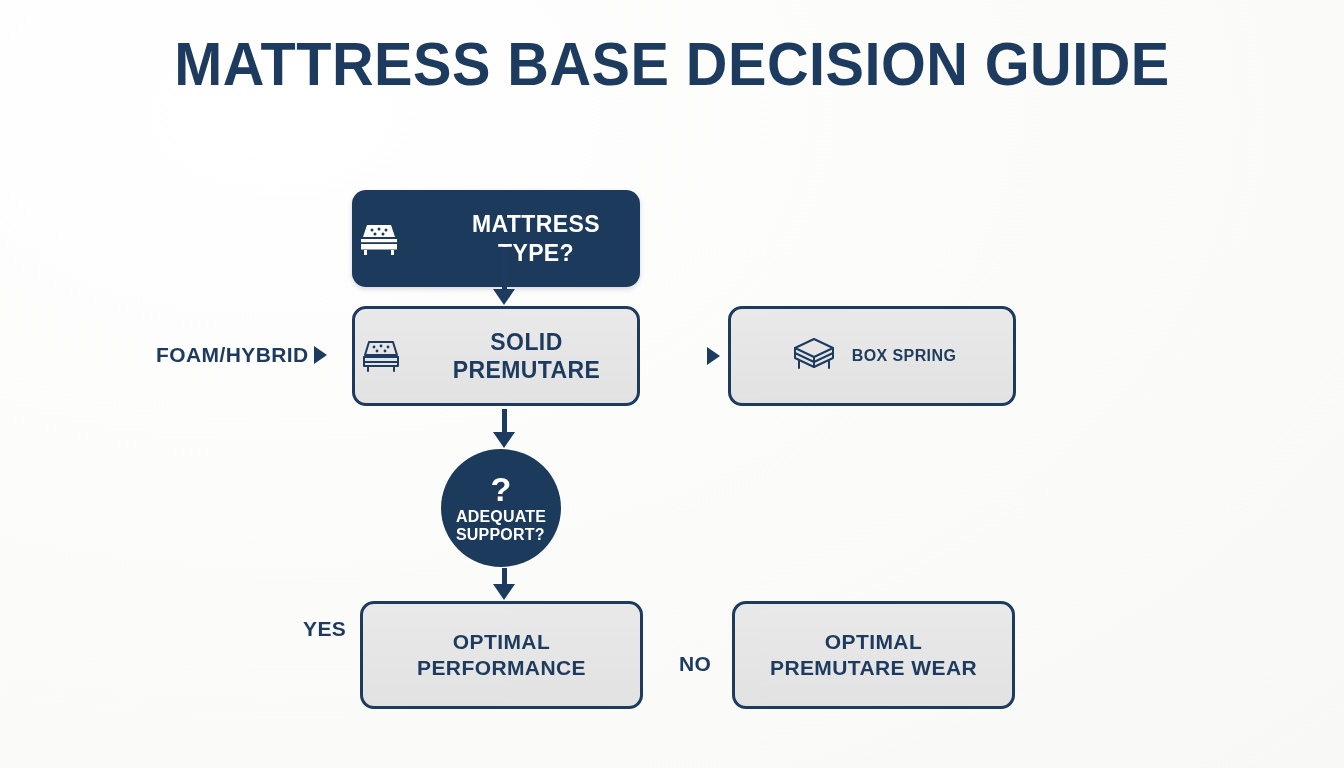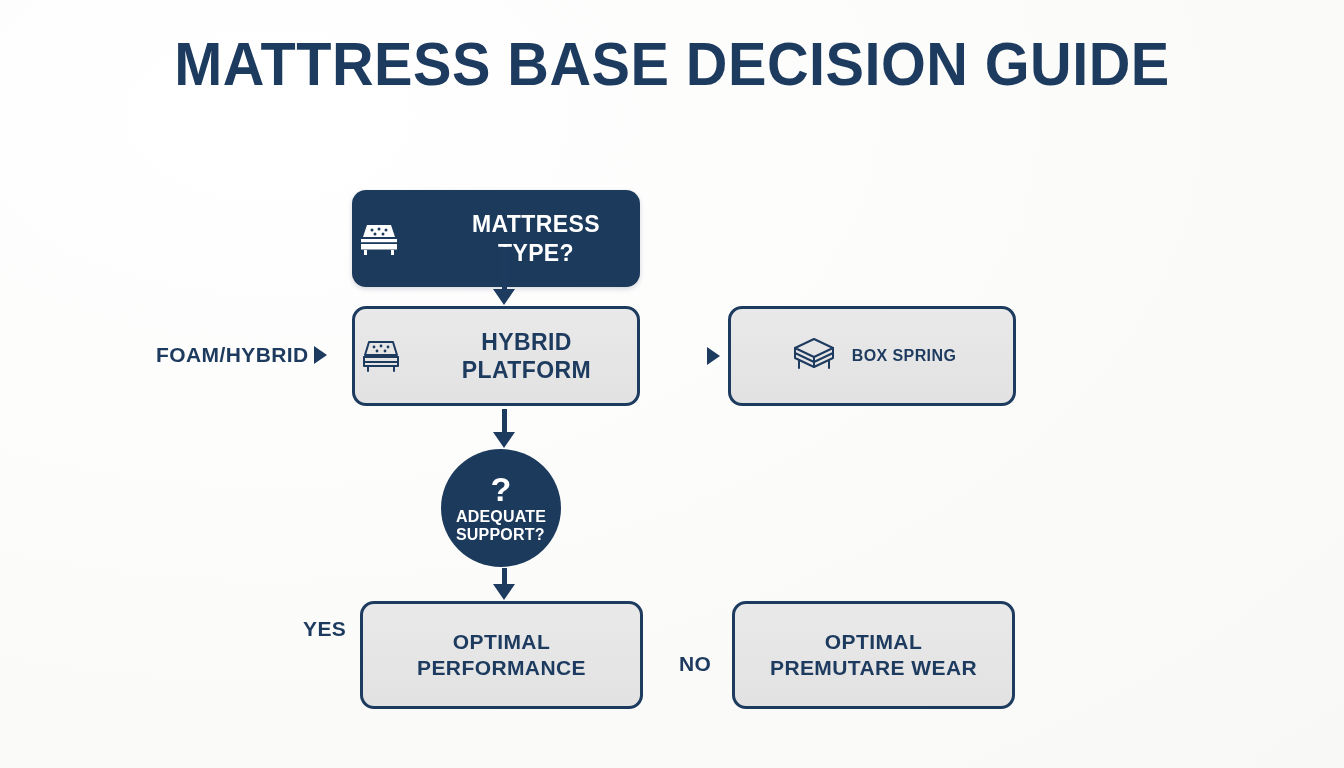--- a/index.html
+++ b/index.html
@@ -294,21 +294,21 @@
           <path d="M9 28 V33"></path>
           <path d="M35 28 V33"></path>
         </g>
         <circle cx="15" cy="9" r="1.4" fill="#1d3a5f"></circle>
         <circle cx="22" cy="8" r="1.4" fill="#1d3a5f"></circle>
         <circle cx="29" cy="9" r="1.4" fill="#1d3a5f"></circle>
         <circle cx="18" cy="13" r="1.4" fill="#1d3a5f"></circle>
         <circle cx="26" cy="13" r="1.4" fill="#1d3a5f"></circle>
       </svg>
     </span>
-    <span class="node-label">HYBRID PLATFORM</span>
+    <span class="node-label">SOLID PREMUTARE</span>
   </div>
 
   <span class="tri-right" id="marker-box-spring"></span>
 
   <div class="node node-light" id="box-box-spring">
     <span class="icon">
       <svg width="48" height="40" viewBox="0 0 48 40" xmlns="http://www.w3.org/2000/svg">
         <g fill="none" stroke="#1d3a5f" stroke-width="2" stroke-linejoin="round" stroke-linecap="round">
           <path d="M24 3 L43 12 L24 21 L5 12 Z"></path>
           <path d="M5 12 V22 L24 31 L43 22 V12"></path>

